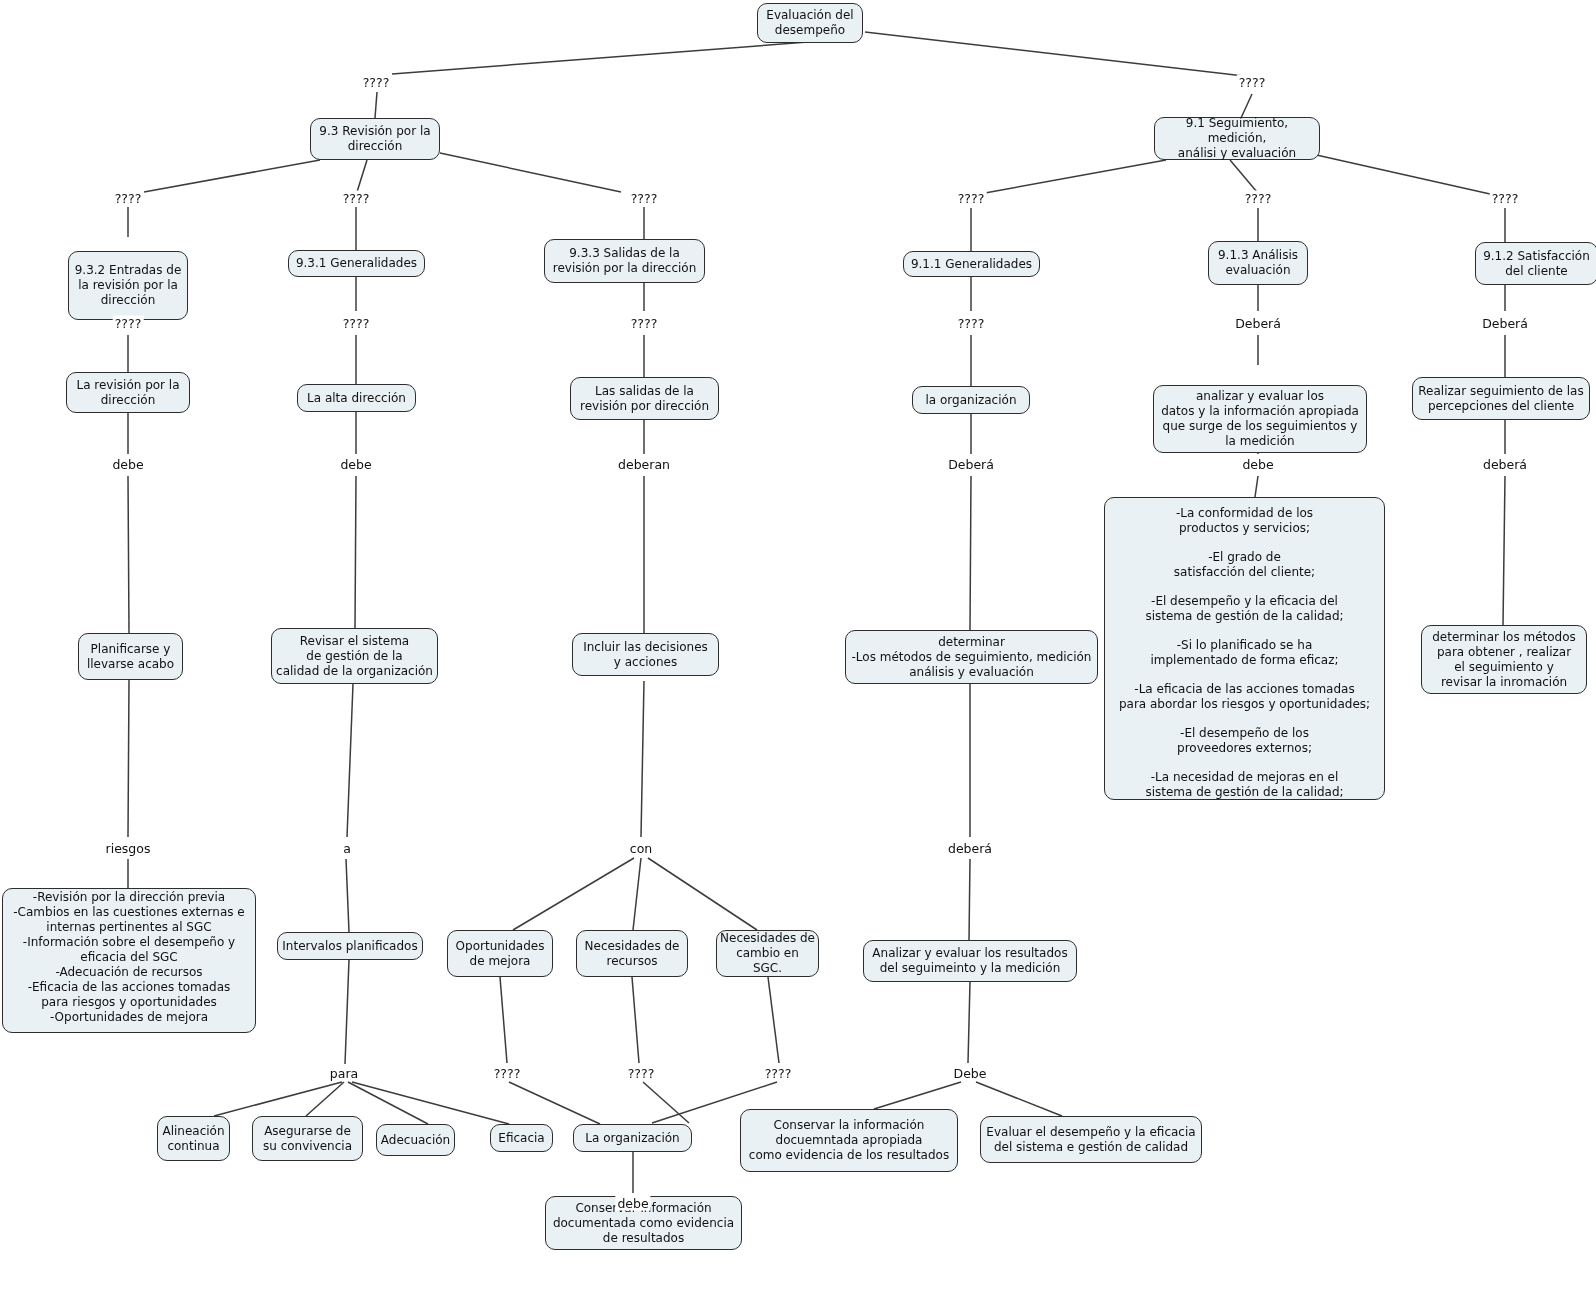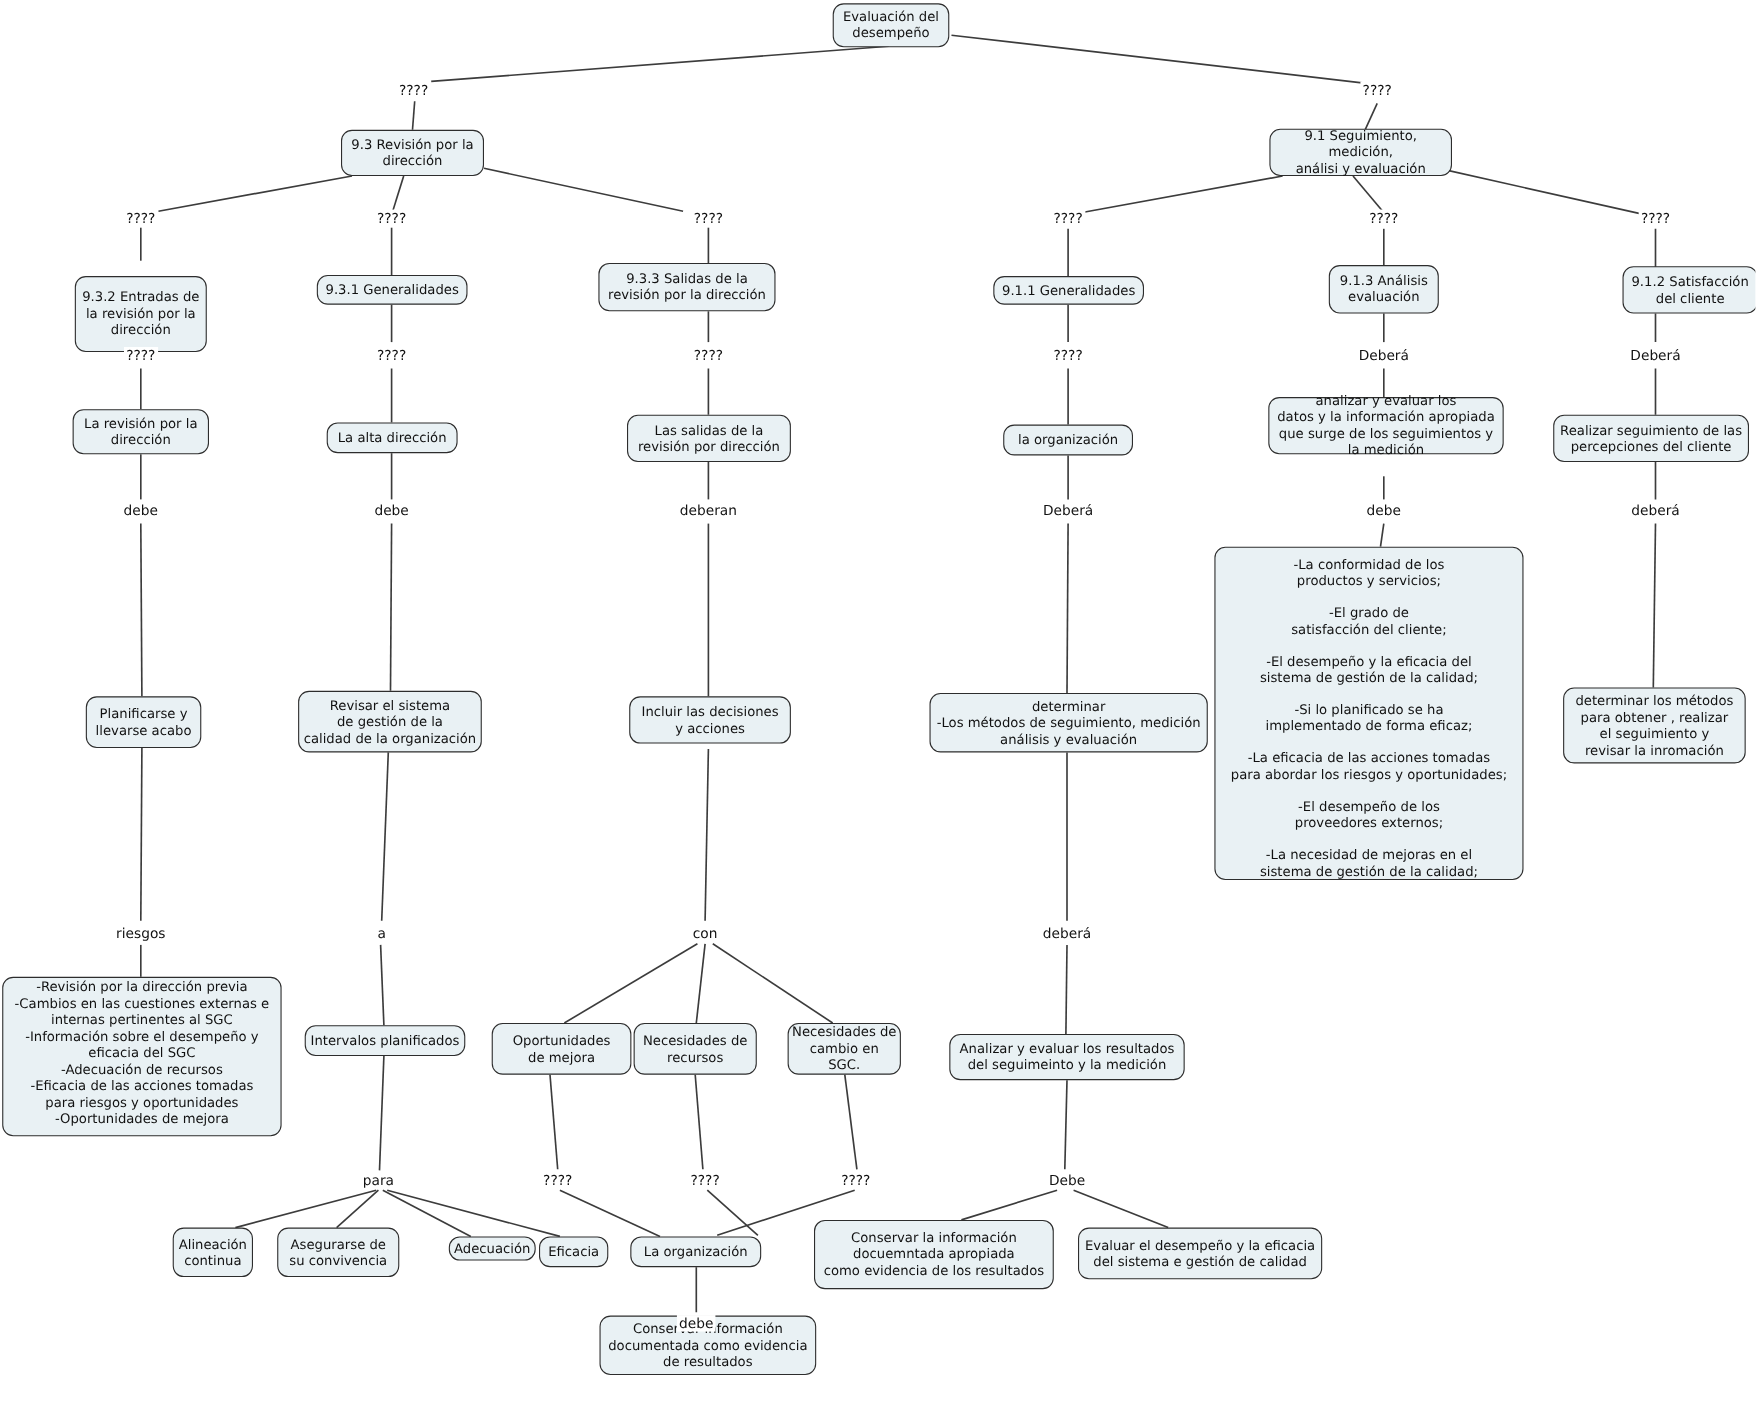--- a/index.html
+++ b/index.html
@@ -130,21 +130,21 @@
 evaluación</div>
   <div class="node" style="left:1475px;top:242px;width:123px;height:43px">9.1.2 Satisfacción
 del cliente</div>
 
   <div class="node" style="left:66px;top:372px;width:124px;height:41px">La revisión por la
 dirección</div>
   <div class="node" style="left:297px;top:384px;width:119px;height:28px">La alta dirección</div>
   <div class="node" style="left:570px;top:377px;width:149px;height:43px">Las salidas de la
 revisión por dirección</div>
   <div class="node" style="left:912px;top:386px;width:118px;height:28px">la organización</div>
-  <div class="node" style="left:1153px;top:361px;width:214px;height:52px">analizar y evaluar los
+  <div class="node" style="left:1153px;top:385px;width:214px;height:68px">analizar y evaluar los
 datos y la información apropiada
 que surge de los seguimientos y
 la medición</div>
   <div class="node" style="left:1412px;top:377px;width:178px;height:43px">Realizar seguimiento de las
 percepciones del cliente</div>
 
   <div class="node" style="left:78px;top:633px;width:105px;height:47px">Planificarse y
 llevarse acabo</div>
   <div class="node" style="left:271px;top:628px;width:167px;height:56px">Revisar el sistema
 de gestión de la
@@ -182,34 +182,34 @@
 internas pertinentes al SGC</div>
     <div class="li">-Información sobre el desempeño y
 eficacia del SGC</div>
     <div class="li">-Adecuación de recursos</div>
     <div class="li">-Eficacia de las acciones tomadas
 para riesgos y oportunidades</div>
     <div class="li">-Oportunidades de mejora</div>
   </div>
 
   <div class="node" style="left:277px;top:932px;width:146px;height:28px">Intervalos planificados</div>
-  <div class="node" style="left:447px;top:930px;width:127px;height:47px">Oportunidades
+  <div class="node" style="left:447px;top:930px;width:106px;height:47px">Oportunidades
 de mejora</div>
   <div class="node" style="left:576px;top:930px;width:112px;height:47px">Necesidades de
 recursos</div>
   <div class="node" style="left:716px;top:930px;width:103px;height:47px">Necesidades de
 cambio en SGC.</div>
   <div class="node" style="left:863px;top:940px;width:214px;height:42px">Analizar y evaluar los resultados
 del seguimeinto y la medición</div>
 
   <div class="node" style="left:157px;top:1116px;width:73px;height:45px">Alineación
 continua</div>
   <div class="node" style="left:252px;top:1116px;width:111px;height:45px">Asegurarse de
 su convivencia</div>
-  <div class="node" style="left:408px;top:1124px;width:79px;height:22px">Adecuación</div>
+  <div class="node" style="left:376px;top:1124px;width:79px;height:32px">Adecuación</div>
   <div class="node" style="left:490px;top:1124px;width:63px;height:28px">Eficacia</div>
   <div class="node" style="left:573px;top:1124px;width:119px;height:28px">La organización</div>
   <div class="node" style="left:740px;top:1109px;width:218px;height:63px">Conservar la información
 docuemntada apropiada
 como evidencia de los resultados</div>
   <div class="node" style="left:980px;top:1116px;width:222px;height:47px">Evaluar el desempeño y la eficacia
 del sistema e gestión de calidad</div>
   <div class="node" style="left:545px;top:1196px;width:197px;height:54px">Conservar información
 documentada como evidencia
 de resultados</div>

